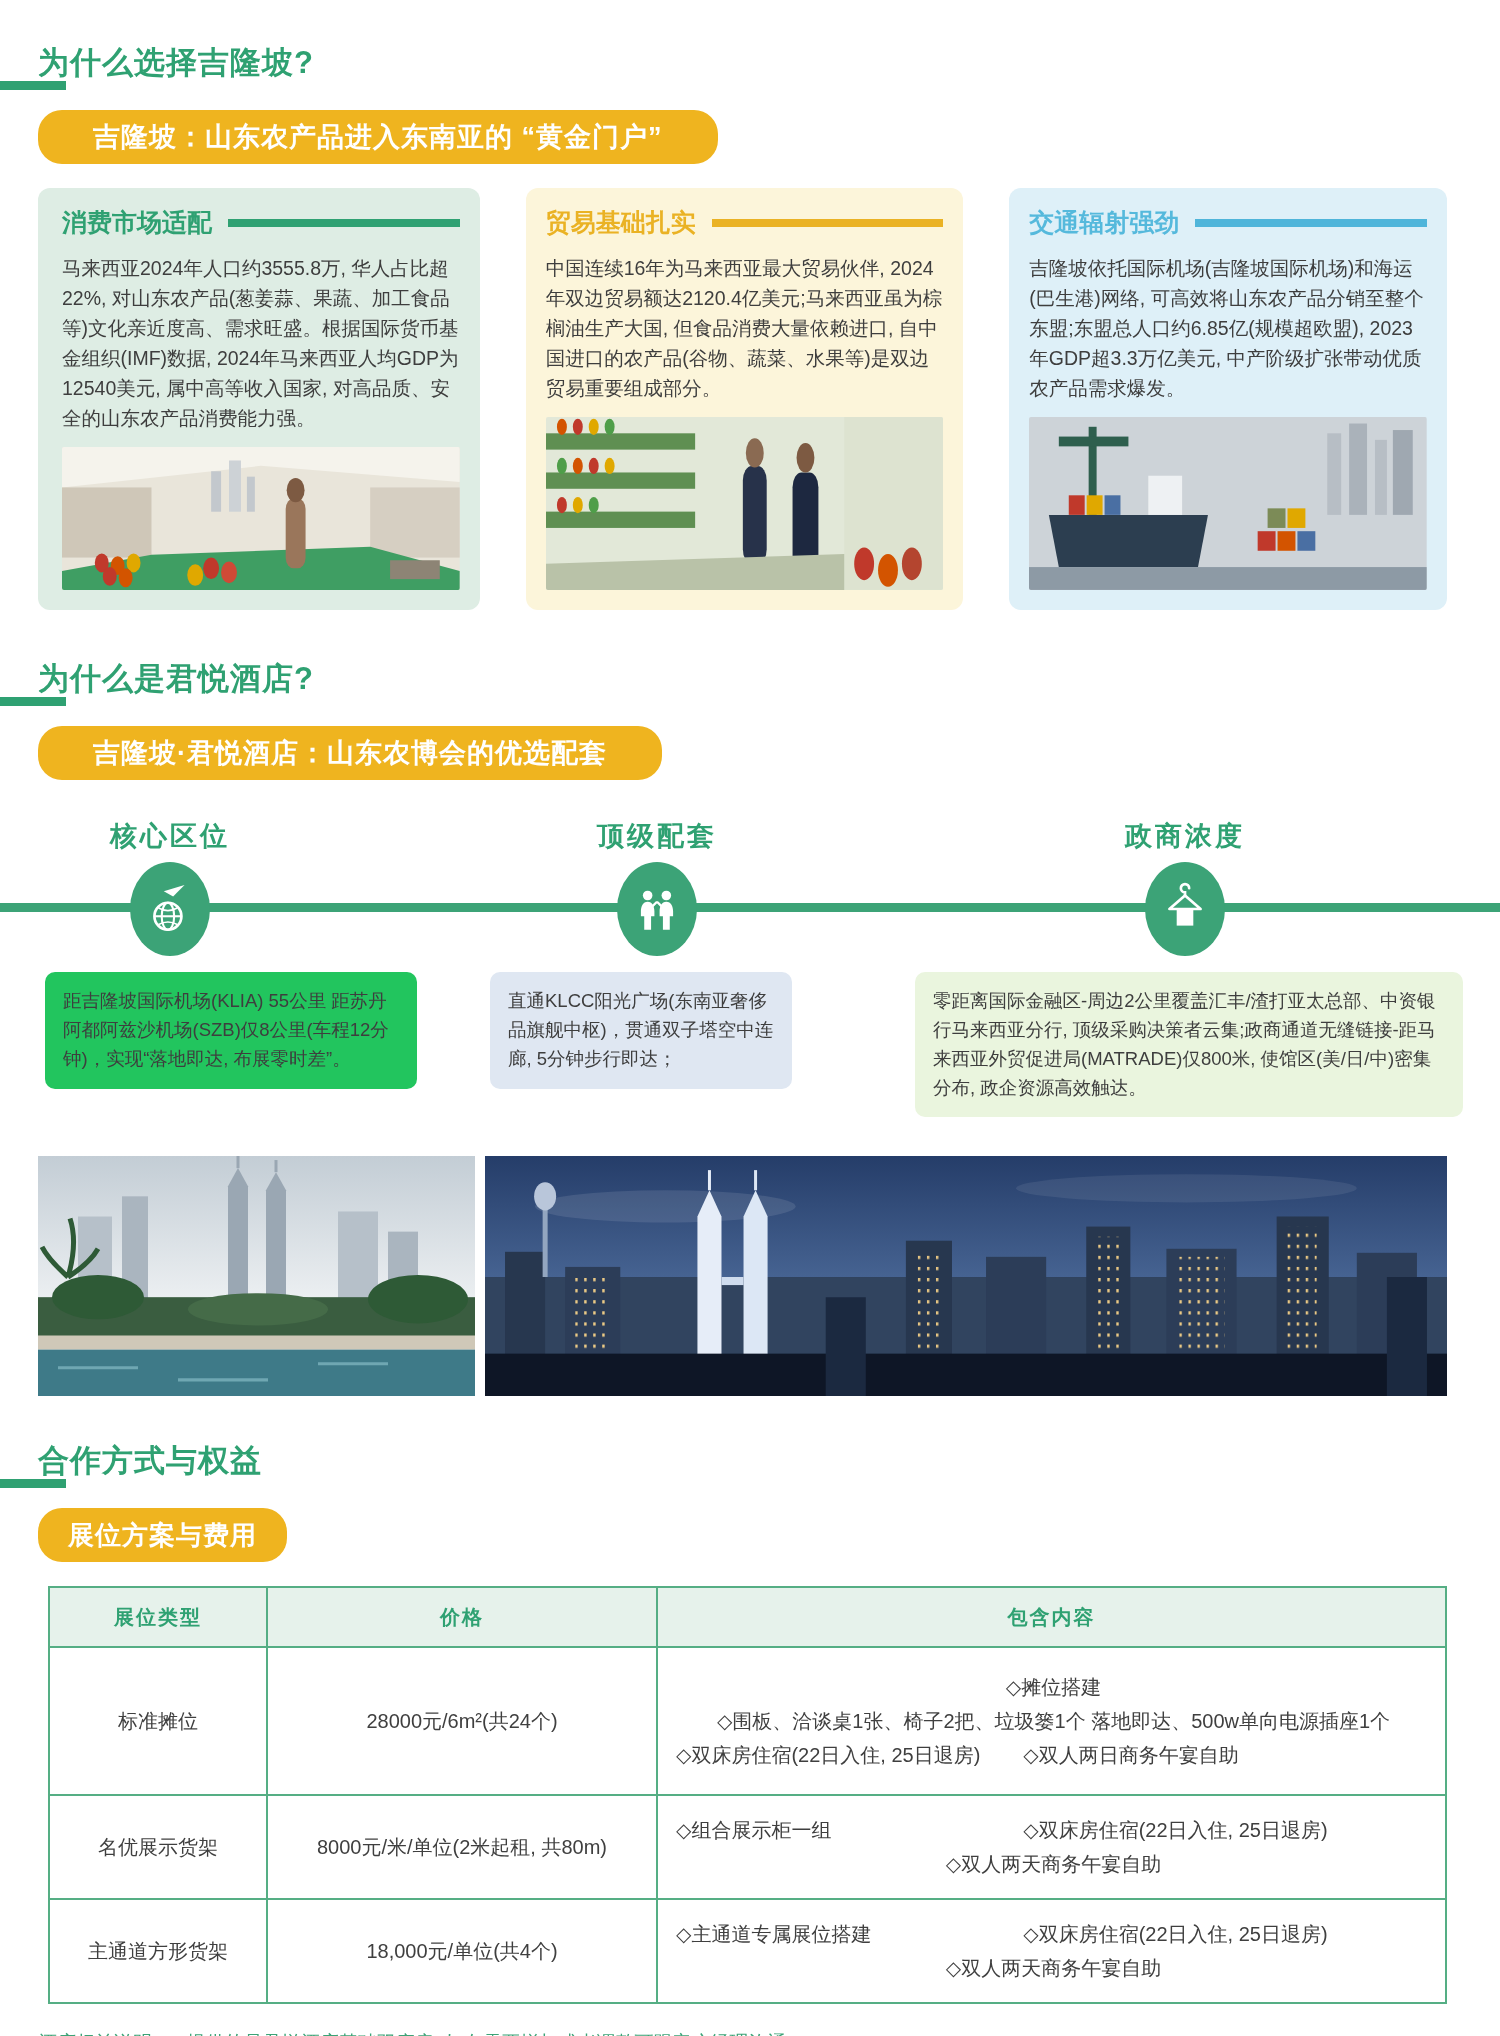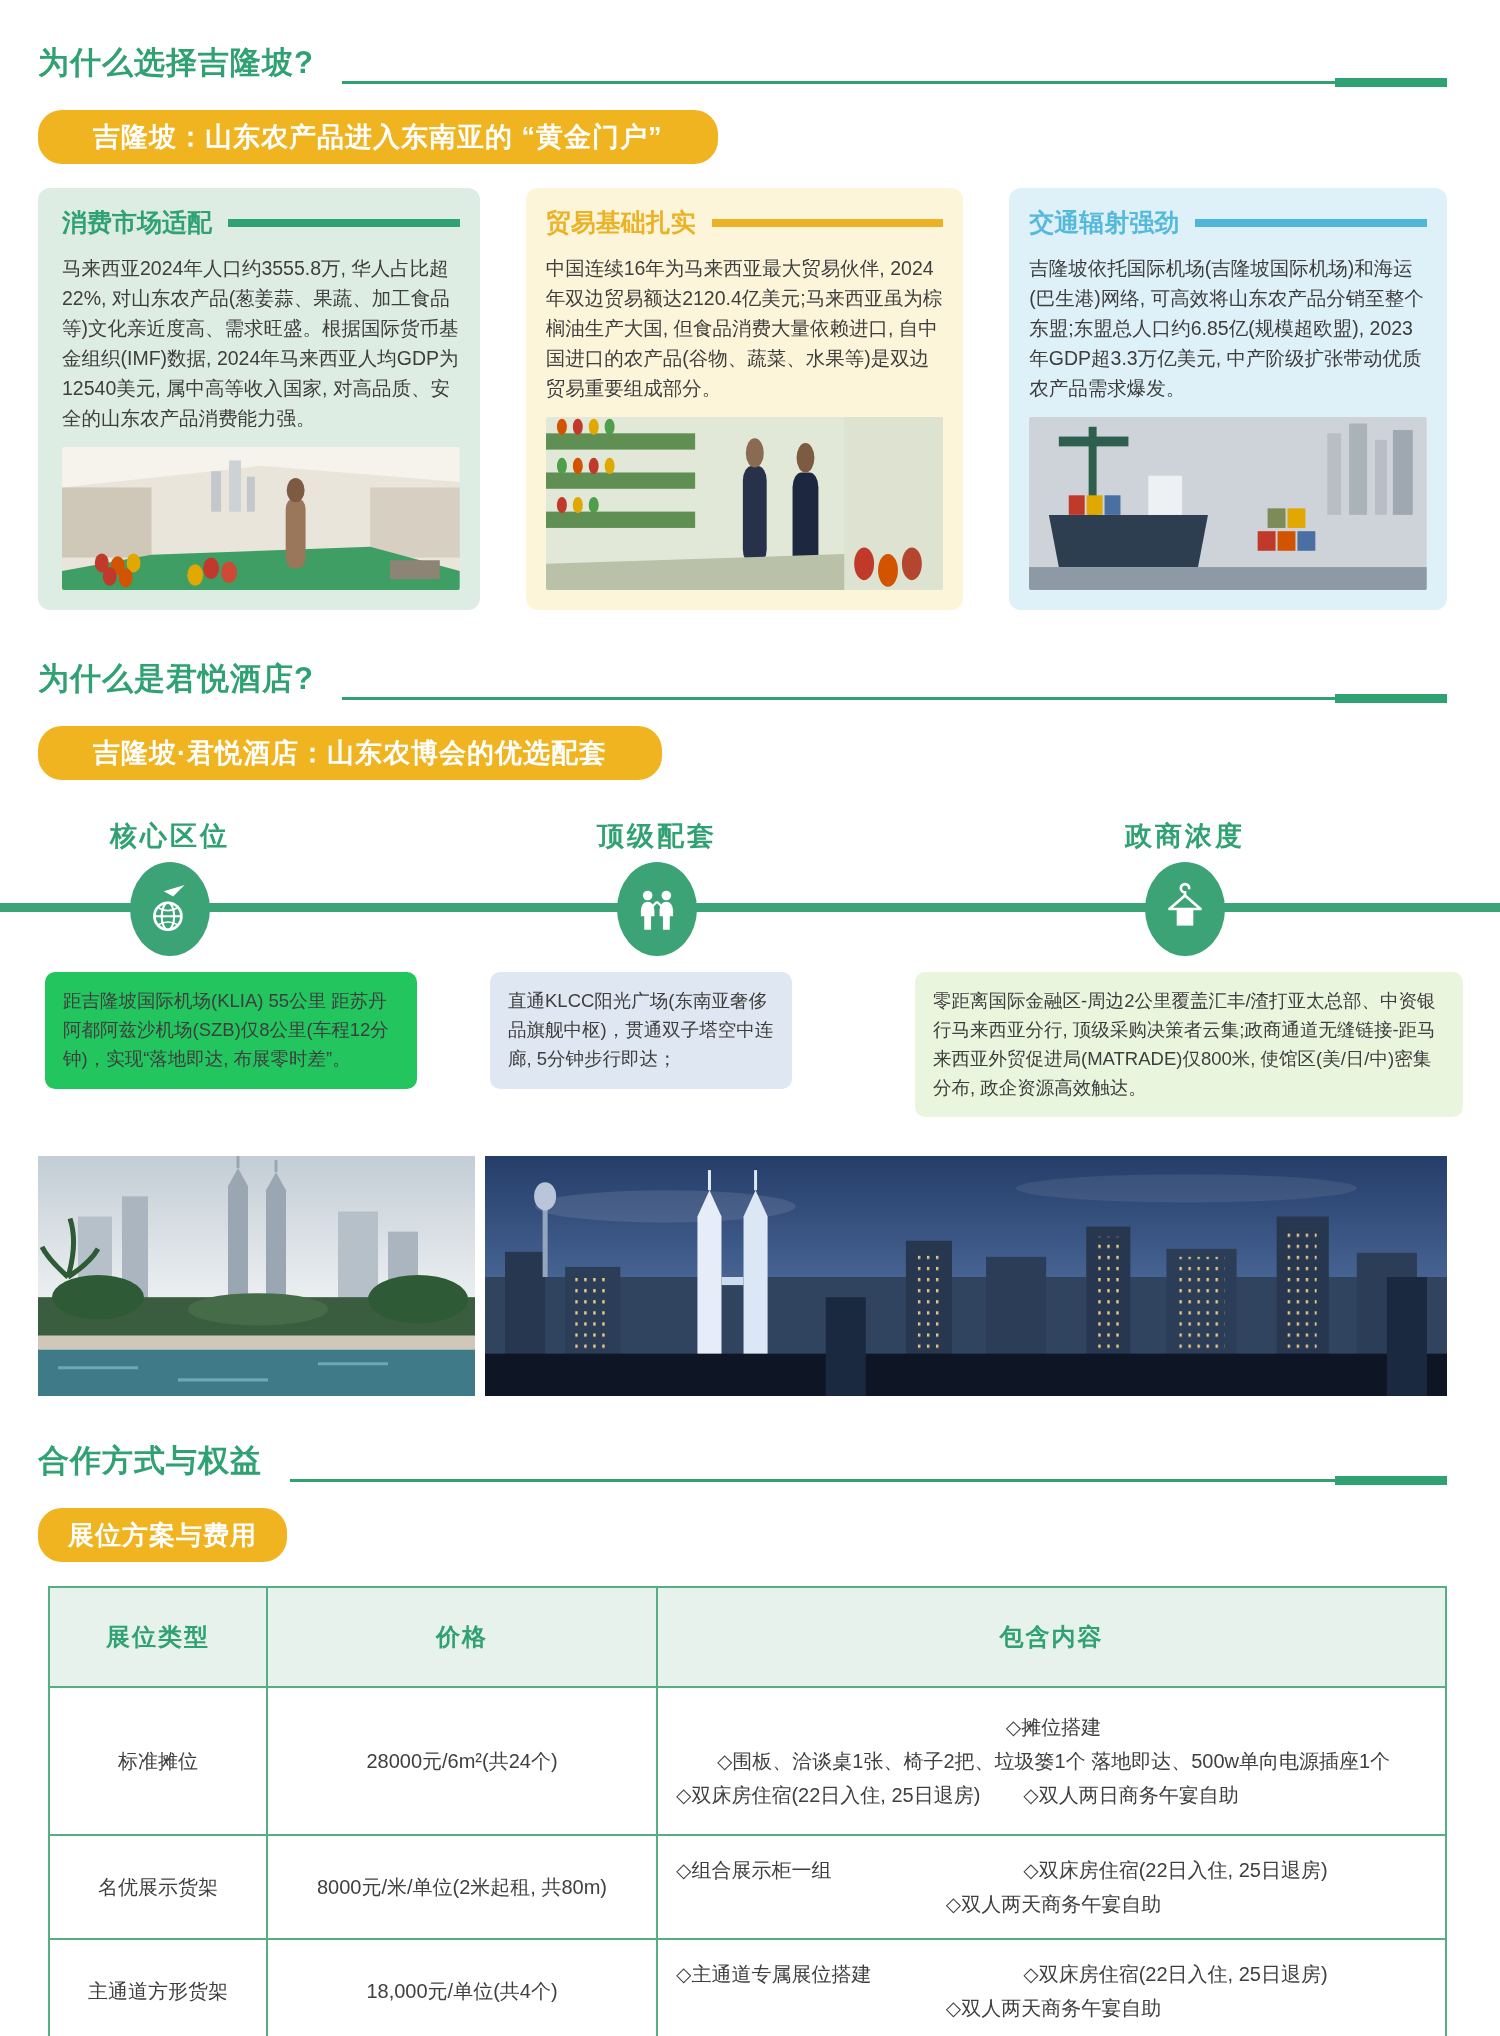--- a/index.html
+++ b/index.html
@@ -7,21 +7,21 @@
     --txt:#3e3e3e; --tbl-border:#55ae84; --tbl-head-bg:#e6f2eb;
   }
   *{margin:0;padding:0;box-sizing:border-box;}
   body{background:#ffffff;}
   .page{
     width:1500px;min-height:2036px;background:#fff;
     padding:42px 53px 30px 38px;
     font-family:"Liberation Sans","DejaVu Sans",sans-serif;color:var(--txt);
   }
   
-  .sec-title-row{display:flex;align-items:flex-end;margin-bottom:26px;}
+  .sec-title-row{display:flex;align-items:flex-start;margin-bottom:26px;flex-direction:column;}
   .sec-title{font-size:31px;font-weight:bold;color:var(--green);letter-spacing:1px;white-space:nowrap;}
   .sec-line{position:relative;flex:1;height:3px;background:var(--green);margin-left:28px;}
   .sec-line::after{content:"";position:absolute;right:0;top:-3px;width:112px;height:9px;background:var(--green);}
   
   .pill{display:inline-flex;align-items:center;height:54px;padding:0 55px;border-radius:24px;
     background:var(--yellow);color:#fff;font-size:27px;font-weight:bold;letter-spacing:1px;margin-bottom:24px;}
   .pill-sm{padding:13px 30px;font-size:26px;}
   
   .cards{display:flex;gap:46px;margin-bottom:48px;}
   .card{flex:1;height:422px;border-radius:12px;padding:18px 20px 20px;display:flex;flex-direction:column;}
@@ -49,21 +49,21 @@
   .fbox-2{left:915px;width:548px;background:#eaf5de;}
   
   .photo-strip{display:flex;gap:10px;height:240px;margin-bottom:44px;}
   .photo-strip svg{height:100%;display:block;}
   .photo-left{width:437px;flex:none;overflow:hidden;}
   .photo-right{flex:1;overflow:hidden;}
   .photo-left svg,.photo-right svg{width:100%;}
   
   .booth-table{border-collapse:collapse;width:calc(100% - 10px);margin-left:10px;margin-bottom:22px;}
   .booth-table th,.booth-table td{border:2px solid var(--tbl-border);}
-  .booth-table th{background:var(--tbl-head-bg);color:var(--green);font-size:24px;font-weight:bold;height:100px;letter-spacing:2px;}
+  .booth-table th{background:var(--tbl-head-bg);color:var(--green);font-size:20px;font-weight:bold;height:60px;letter-spacing:2px;}
   .col-type{width:218px;}
   .col-price{width:390px;}
   .booth-table td{font-size:20px;color:#3f3f3f;}
   .td-center{text-align:center;}
   .td-inc{padding:16px 14px 16px 18px;line-height:1.7;}
   .row-tall td{height:148px;}
   .row-std td{height:104px;}
   .inc-line{display:grid;grid-template-columns:46% 54%;}
   .inc-line.full{display:block;text-align:center;}
   

